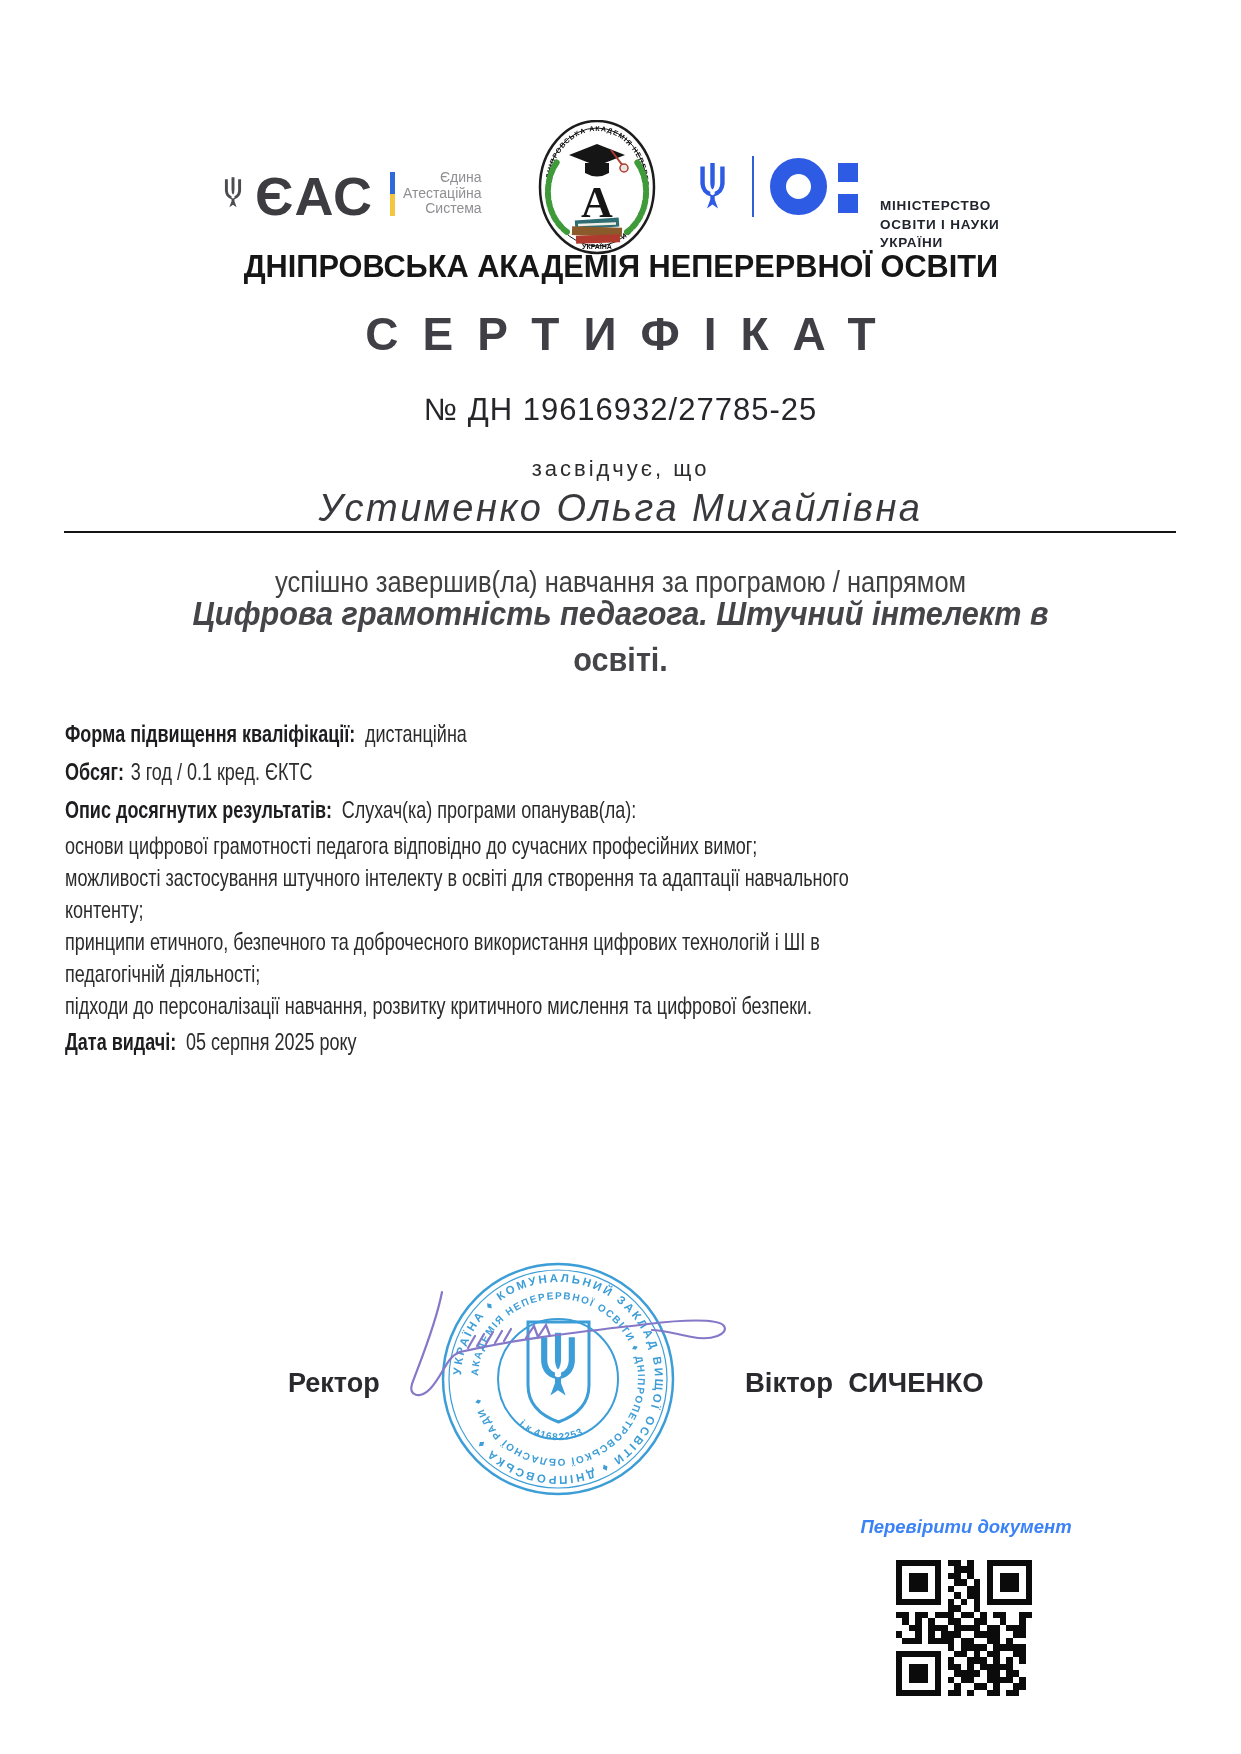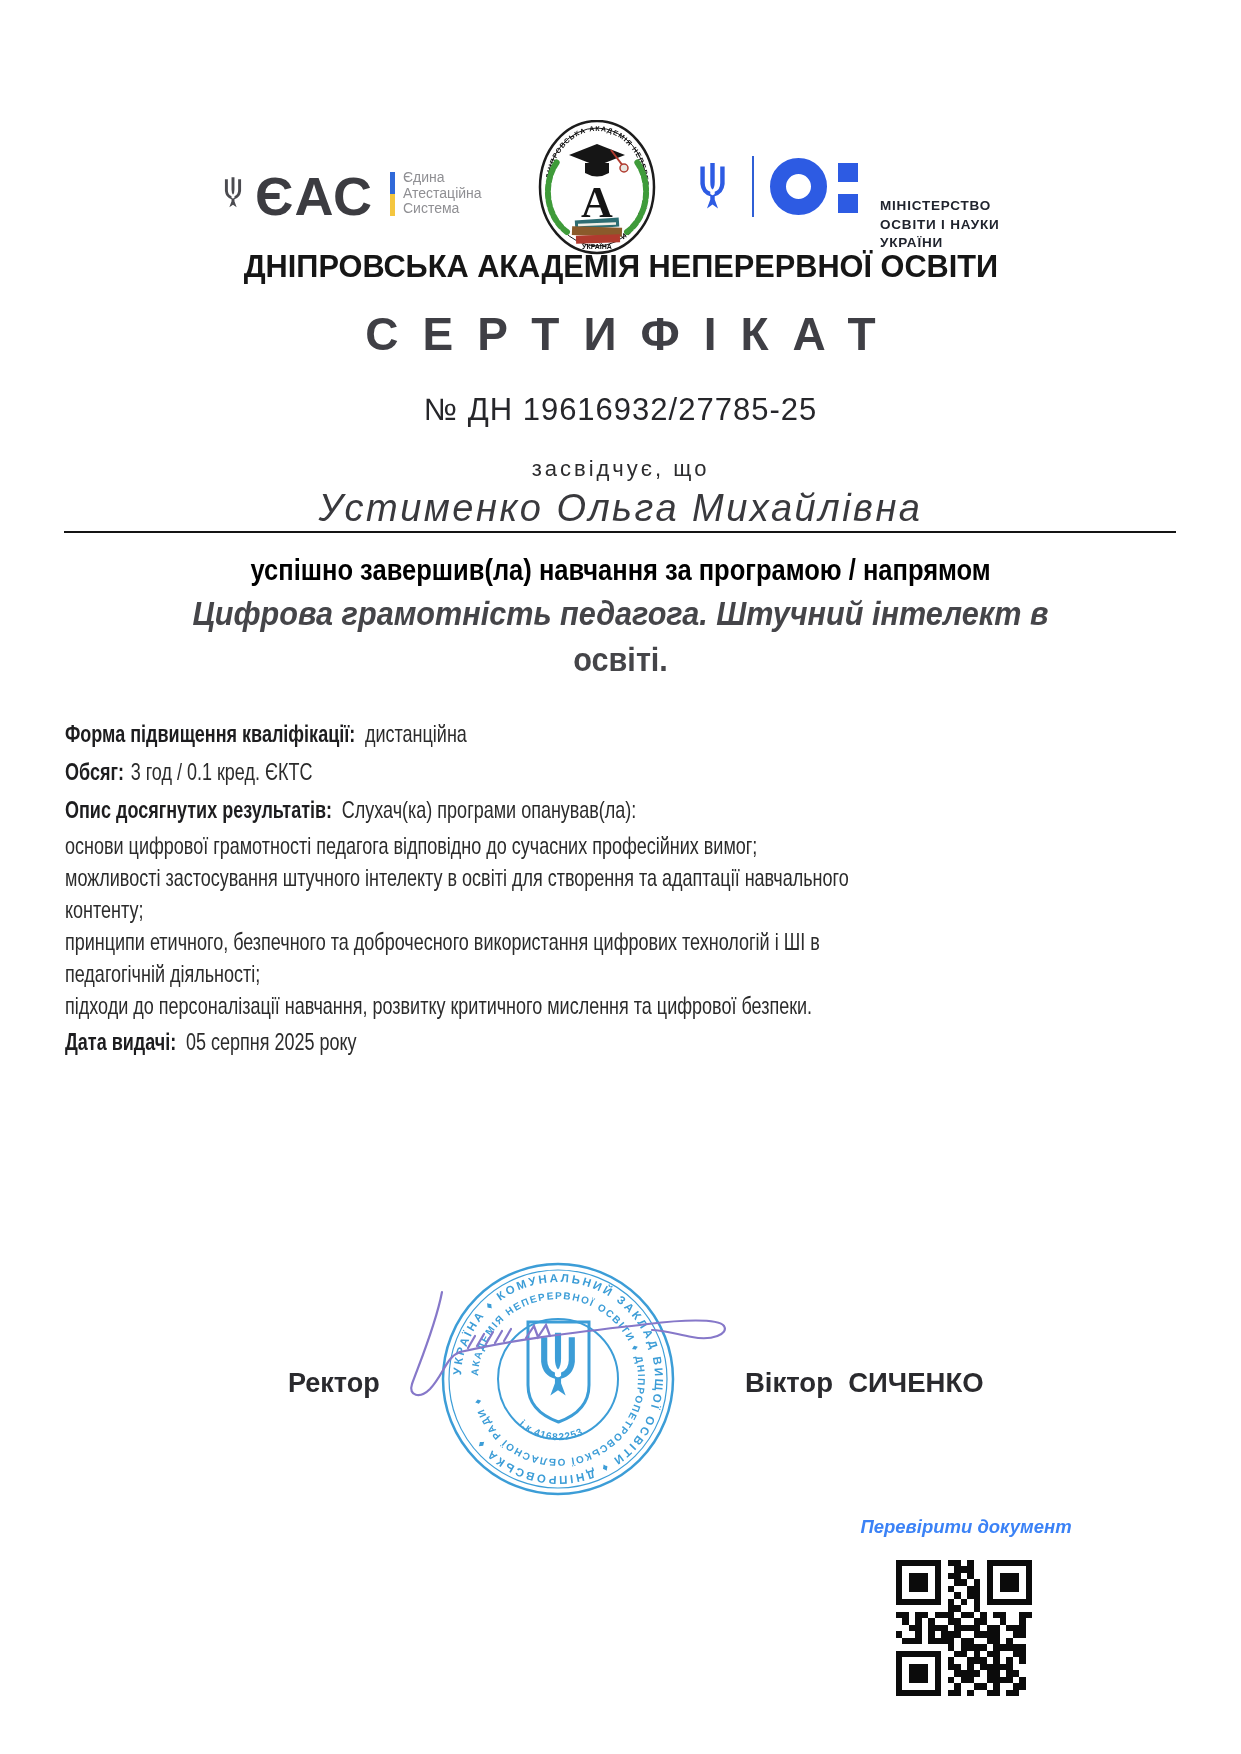--- a/index.html
+++ b/index.html
@@ -12,28 +12,28 @@
   .row{position:absolute;left:65px;font-size:24px;line-height:1;color:#2b2b2b;}
   .row b{color:#1d1d1f;font-weight:700;}
   .row .val{margin-left:13px;}
   .academy-title{top:250px;font-size:32px;font-weight:700;color:#161616;}
   .academy-title .cx{transform:scaleX(0.96);}
   .cert-title{top:311px;font-size:46px;font-weight:700;color:#3f3f45;letter-spacing:24px;text-indent:24px;}
   .cert-num{top:394px;font-size:31px;font-weight:400;color:#26262a;letter-spacing:1px;}
   .certifies{top:458px;font-size:22px;color:#2c2c2e;letter-spacing:3px;}
   .recipient{top:489px;font-size:38px;font-style:italic;font-weight:500;color:#39393d;letter-spacing:2.5px;}
   .rule{left:64px;top:531px;width:1112px;height:2px;background:#141414;}
-  .completed{top:556px;font-size:29px;color:#000000;font-weight:bold;}
+  .completed{top:568px;font-size:29px;color:#404040;}
   .completed .cx{transform:scaleX(0.88);}
   .program{font-size:34px;font-weight:700;color:#454549;}
   .sig-text{font-size:27px;font-weight:700;color:#2a2a2e;white-space:pre;line-height:1;}
   .verify-label{left:846px;top:1518px;width:240px;text-align:center;font-size:18.5px;
                 font-weight:700;font-style:italic;color:#3b82f6;line-height:1;}
   .eas-acronym{font-size:54px;font-weight:700;color:#3c3c41;letter-spacing:1px;line-height:1;}
-  .eas-tagline{font-size:14px;color:#8f8f93;line-height:15.5px;}
+  .eas-tagline{font-size:14px;color:#8f8f93;line-height:15.5px;text-align:right;}
   .ministry-word{font-size:13.5px;font-weight:700;color:#20242e;letter-spacing:0.8px;line-height:18.5px;}
 </style>
 </head>
 <body>
 
 <div class="page">
 
   <svg width="0" height="0" style="position:absolute">
     <defs>
       <symbol id="tz" viewBox="0 0 60 96">

